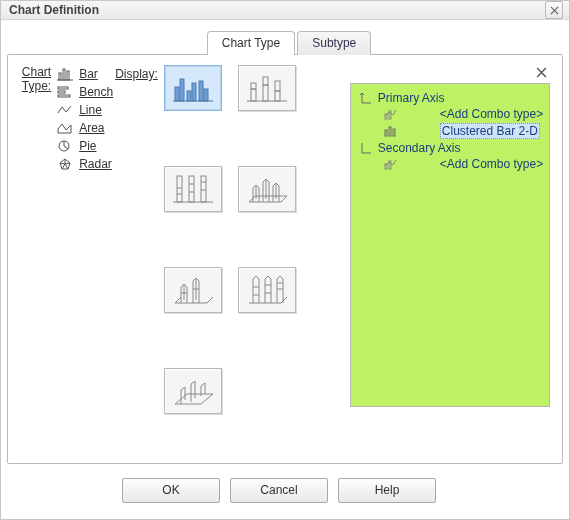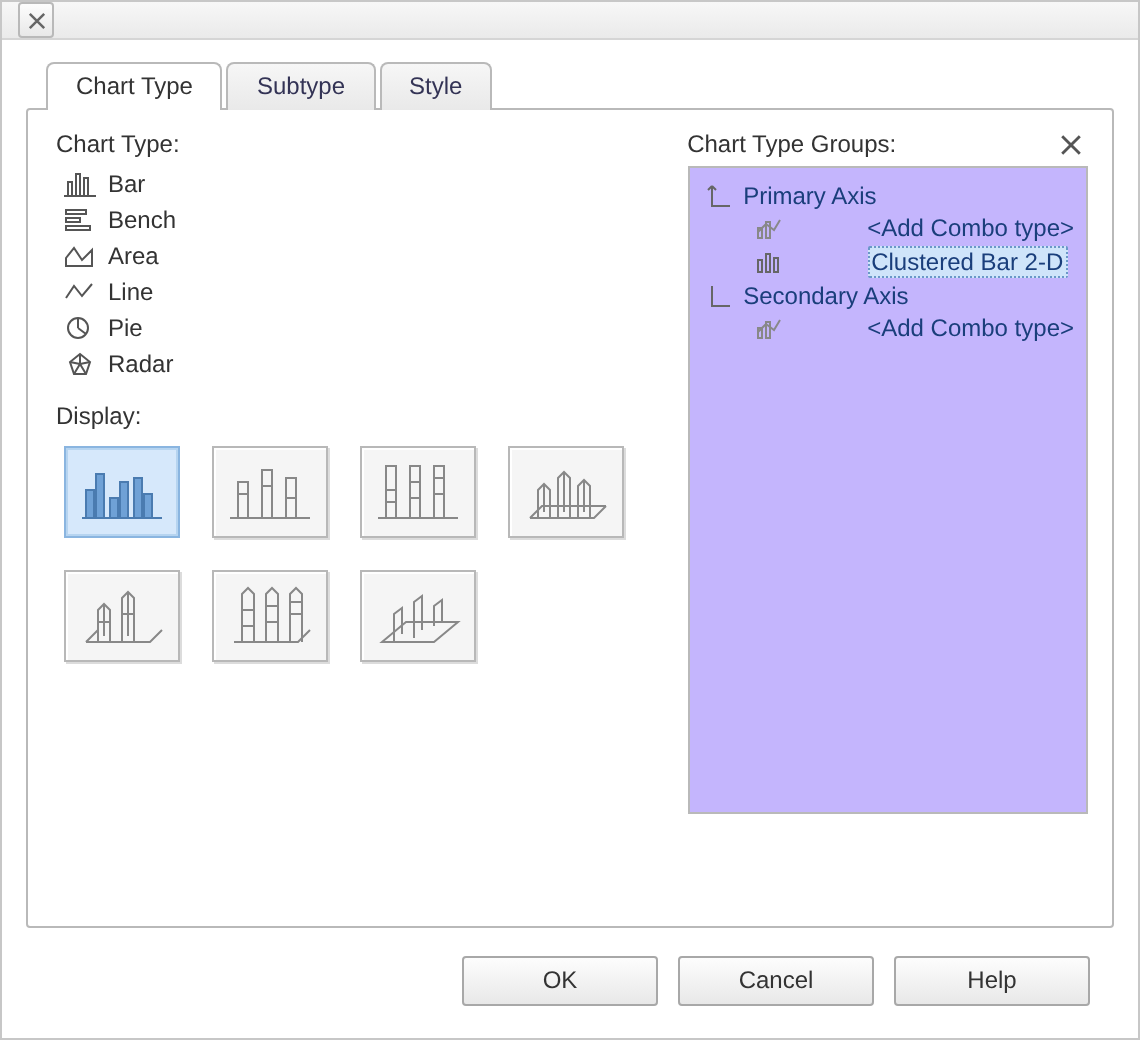--- a/index.html
+++ b/index.html
@@ -2,80 +2,80 @@
 <html><head>
 <meta charset="utf-8">
 <style>
   html, body { margin:0; padding:0; font-family: "Segoe UI", Tahoma, Arial, sans-serif; font-size:12px; color:#333; background:#fff; }
   .dialog { width:570px; height:520px; box-sizing:border-box; border:1px solid #c7c7c7; display:flex; flex-direction:column; background:#fff; }
   .titlebar { height:26px; background:linear-gradient(#f7f7f7,#eaeaea); border-bottom:1px solid #d5d5d5; display:flex; align-items:center; padding:0 6px 0 8px; }
   .titlebar .title { font-weight:bold; color:#444; flex:1; }
   .tb-close { width:16px; height:16px; border:1px solid #b9b9b9; border-radius:2px; background:linear-gradient(#fdfdfd,#e8e8e8); display:flex; align-items:center; justify-content:center; }
   .tb-close svg { width:9px; height:9px; }
 
-  .main { flex:1; padding:10px 12px 8px 12px; display:flex; flex-direction:column; }
+  .main { flex:1; padding:10px 12px 8px 12px; display:flex; flex-direction:column;align-items:center; }
 
   
   .tabbar { display:flex; padding-left:10px; }
   .tab { padding:4px 14px 5px 14px; border:1px solid #b9b9b9; border-bottom:none; border-top-left-radius:4px; border-top-right-radius:4px; margin-right:2px; background:linear-gradient(#f6f6f6,#e9e9e9); color:#335; position:relative; top:1px; }
   .tab.active { background:#fff; font-weight:normal; color:#333; z-index:2; }
   .tab.active::after{ content:""; position:absolute; left:0; right:0; bottom:-1px; height:2px; background:#fff; }
   .tab-panel { border:1px solid #b9b9b9; border-radius:2px; height:388px; padding:10px 12px; display:flex; gap:18px; }
 
   
-  .left { width:312px; display:flex; flex-direction:column; }
+  .left { width:312px; display:flex; flex-direction:row;text-decoration:underline; }
   .label { color:#333; margin:0 0 4px 2px; }
   .ct-list { margin:0 0 8px 6px; }
   .ct-item { display:flex; align-items:center; gap:6px; padding:2px 0; }
   .ct-item .ico { width:16px; height:14px; display:flex; align-items:center; justify-content:center; }
   .ct-item .ico svg { width:16px; height:14px; }
 
   .sub-label { margin:2px 0 8px 2px; color:#333; }
   .thumbs { display:flex; flex-wrap:wrap; gap:16px; padding-left:6px; max-width:310px;}
   .thumb { width:56px; height:44px; border:1px solid #b8b8b8; background:#f5f5f5; box-shadow:inset 1px 1px 0 #fff, 1px 1px 0 #dcdcdc; display:flex; align-items:center; justify-content:center; }
   .thumb.selected { background:#d6e8fb; border-color:#8ab5e0; box-shadow:inset 0 0 0 1px #b6d4f0; }
   .thumb svg { width:44px; height:34px; }
 
   
   .right { flex:1; display:flex; flex-direction:column; }
   .right-header { display:flex; align-items:center; }
   .right-header .spacer { flex:1; }
   .x-btn { width:14px; height:14px; display:flex; align-items:center; justify-content:center; margin-right:2px;}
   .x-btn svg { width:11px; height:11px; }
-  .tree-box { margin-top:4px; border:1px solid #b9b9b9; height:310px; background:#c4b5fd; padding:6px 4px; overflow:hidden;}
+  .tree-box { margin-top:4px; border:1px solid #b9b9b9; height:310px; background:#bef264; padding:6px 4px; overflow:hidden;}
   .tree-row { display:flex; align-items:center; gap:5px; padding:1px 2px; white-space:nowrap; }
   .tree-row .txt { color:#1a3e7b; }
   .indent1 { padding-left:4px; }
   .indent2 { padding-left:28px;gap:43px; }
   .sel { }
   .sel .hl { background:#cfe4fa; border:1px dotted #6a98c8; border-radius:1px; padding:0 1px; color:#1a3e7b; }
   .ti { width:14px; height:14px; }
   .ti svg { width:14px; height:14px; }
 
   
   .buttons { height:44px; display:flex; align-items:center; justify-content:flex-end; gap:10px; padding-right:12px; margin-top:4px;}
   .btn { min-width:76px; height:23px; border:1px solid #a8a8a8; border-radius:2px; background:linear-gradient(#fdfdfd,#e8e8e8); display:flex; align-items:center; justify-content:center; padding:0 10px; color:#333;}
 </style>
 </head>
 <body>
 
 <div class="dialog">
   <div class="titlebar">
+    <span class="title">Chart Definition</span>
     <div class="tb-close">
       <svg viewBox="0 0 10 10">
           <path d="M1 1 L9 9 M9 1 L1 9" stroke="#666" stroke-width="1.4" fill="none"></path>
         </svg>
     </div>
   </div>
 
   <div class="main">
     <div class="tabbar">
       <div class="tab active"><span>Chart Type</span></div>
       <div class="tab"><span>Subtype</span></div>
-      <div class="tab"><span>Style</span></div>
     </div>
 
     <div class="tab-panel">
 
       <div class="left">
         <div class="label">Chart Type:</div>
         <div class="ct-list">
 
           <div class="ct-item">
             <span class="ico">
@@ -100,33 +100,33 @@
                     <rect x="1" y="10" width="12" height="2"></rect>
                   </g>
                 </svg>
             </span>
             <span>Bench</span>
           </div>
 
           <div class="ct-item">
             <span class="ico">
               <svg viewBox="0 0 16 14">
+                  <path d="M1 10 L5 4 L9 9 L14 3" stroke="#555" fill="none"></path>
+                </svg>
+            </span>
+            <span>Line</span>
+          </div>
+
+          <div class="ct-item">
+            <span class="ico">
+              <svg viewBox="0 0 16 14">
                   <path d="M1 12 L1 8 L5 3 L9 9 L14 4 L14 12 Z" stroke="#555" fill="none"></path>
                 </svg>
             </span>
             <span>Area</span>
-          </div>
-
-          <div class="ct-item">
-            <span class="ico">
-              <svg viewBox="0 0 16 14">
-                  <path d="M1 10 L5 4 L9 9 L14 3" stroke="#555" fill="none"></path>
-                </svg>
-            </span>
-            <span>Line</span>
           </div>
 
           <div class="ct-item">
             <span class="ico">
               <svg viewBox="0 0 16 14">
                   <circle cx="7" cy="7" r="5" stroke="#555" fill="none"></circle>
                   <path d="M7 7 L7 2 M7 7 L11 10" stroke="#555" fill="none"></path>
                 </svg>
             </span>
             <span>Pie</span>
@@ -231,21 +231,20 @@
                   <path d="M30 22 L30 12 L34 9 L34 20"></path>
                 </g>
               </svg>
           </div>
 
         </div>
       </div>
 
       <div class="right">
         <div class="right-header">
-          <span class="label" style="margin:0">Chart Type Groups:</span>
           <span class="spacer"></span>
           <div class="x-btn">
             <svg viewBox="0 0 10 10">
                 <path d="M1 1 L9 9 M9 1 L1 9" stroke="#555" stroke-width="1.3"></path>
               </svg>
           </div>
         </div>
 
         <div class="tree-box">
           <div class="tree-row indent1">

